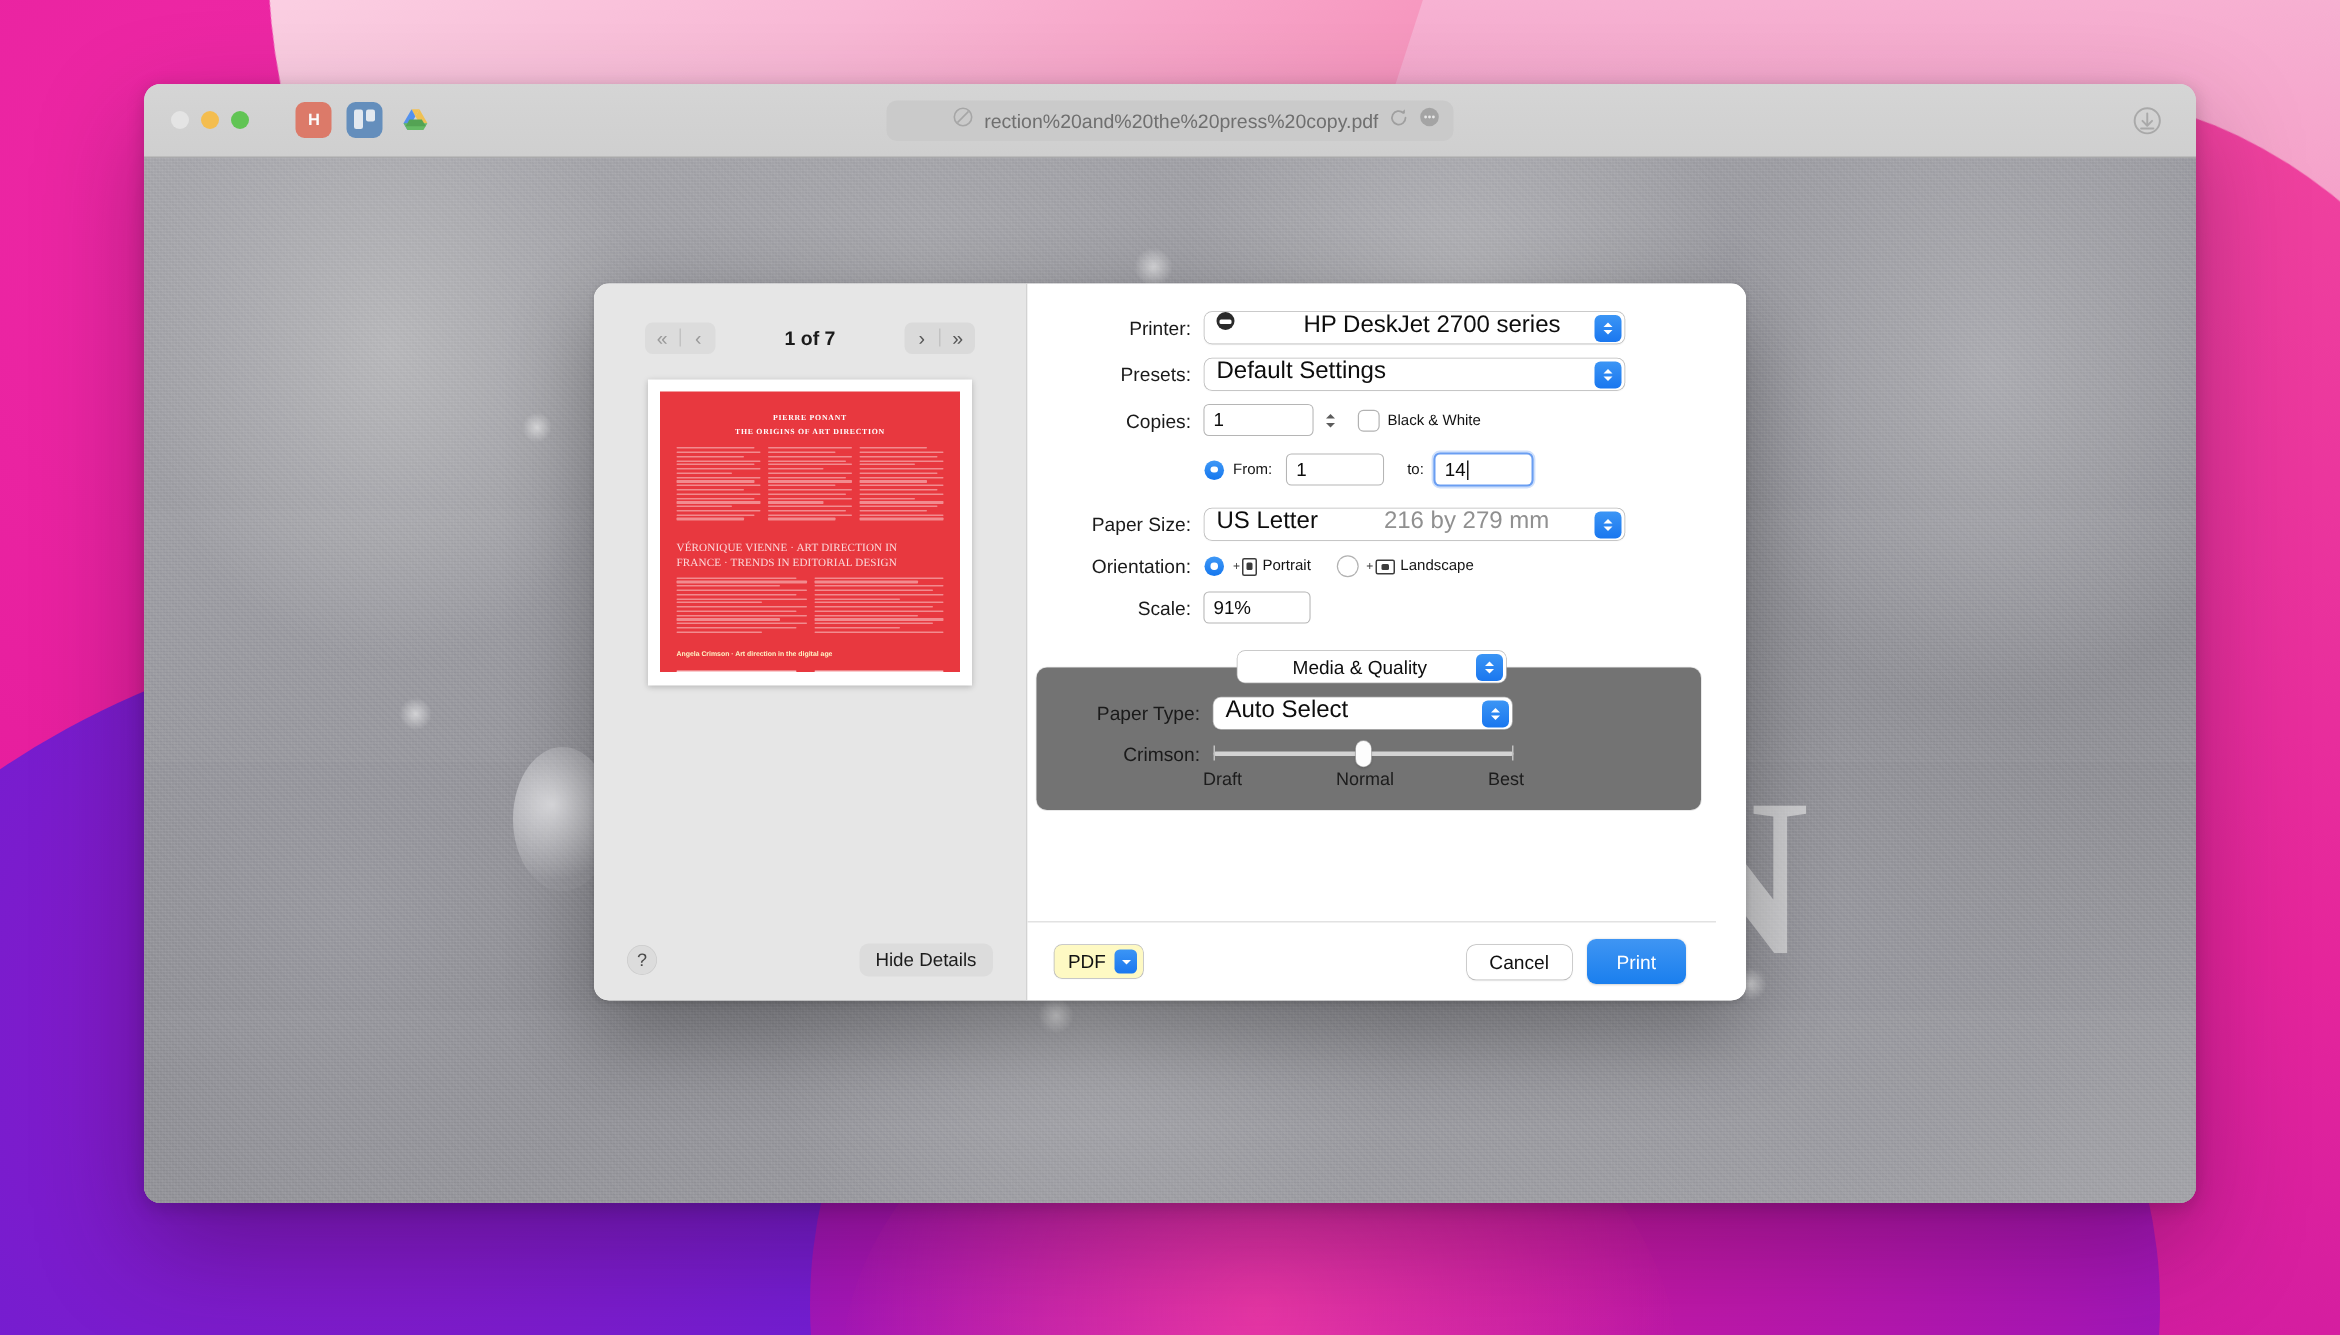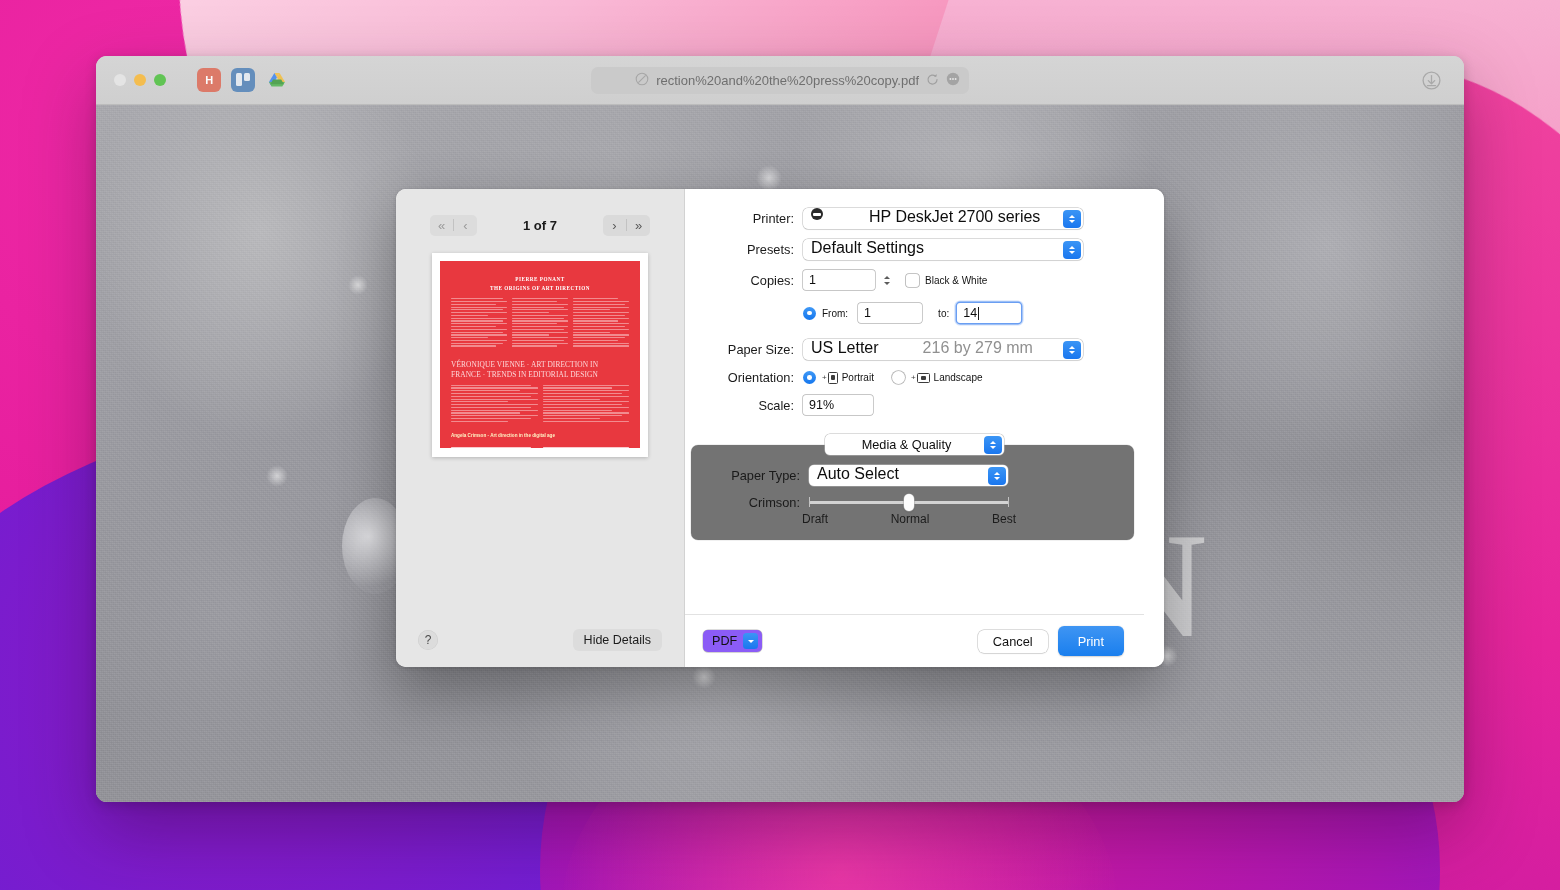--- a/index.html
+++ b/index.html
@@ -369,21 +369,21 @@
   
   .action-bar {
     margin-top: auto; height: 53px;
     border-top: 1px solid #e2e2e2;
     display: flex; align-items: center;
     padding: 0 20px 0 18px; gap: 10px;
   }
   .pdf-btn {
     display: flex; align-items: center; gap: 6px;
     height: 22px; padding: 0 4px 0 9px;
-    background: #8b5cf6; border-radius: 5px;
+    background: #fef9c3; border-radius: 5px;
     box-shadow: 0 0 0 .5px #b9b9b9, 0 .5px 1px rgba(0,0,0,.07);
     font-size: 12.6px; color: #111;
   }
   .pdf-chev {
     width: 15px; height: 16px; border-radius: 3.5px;
     background: linear-gradient(#3b95f5, #1a77ef);
     display: flex; align-items: center; justify-content: center;
   }
   .spacer { flex: 1; }
   .btn {

